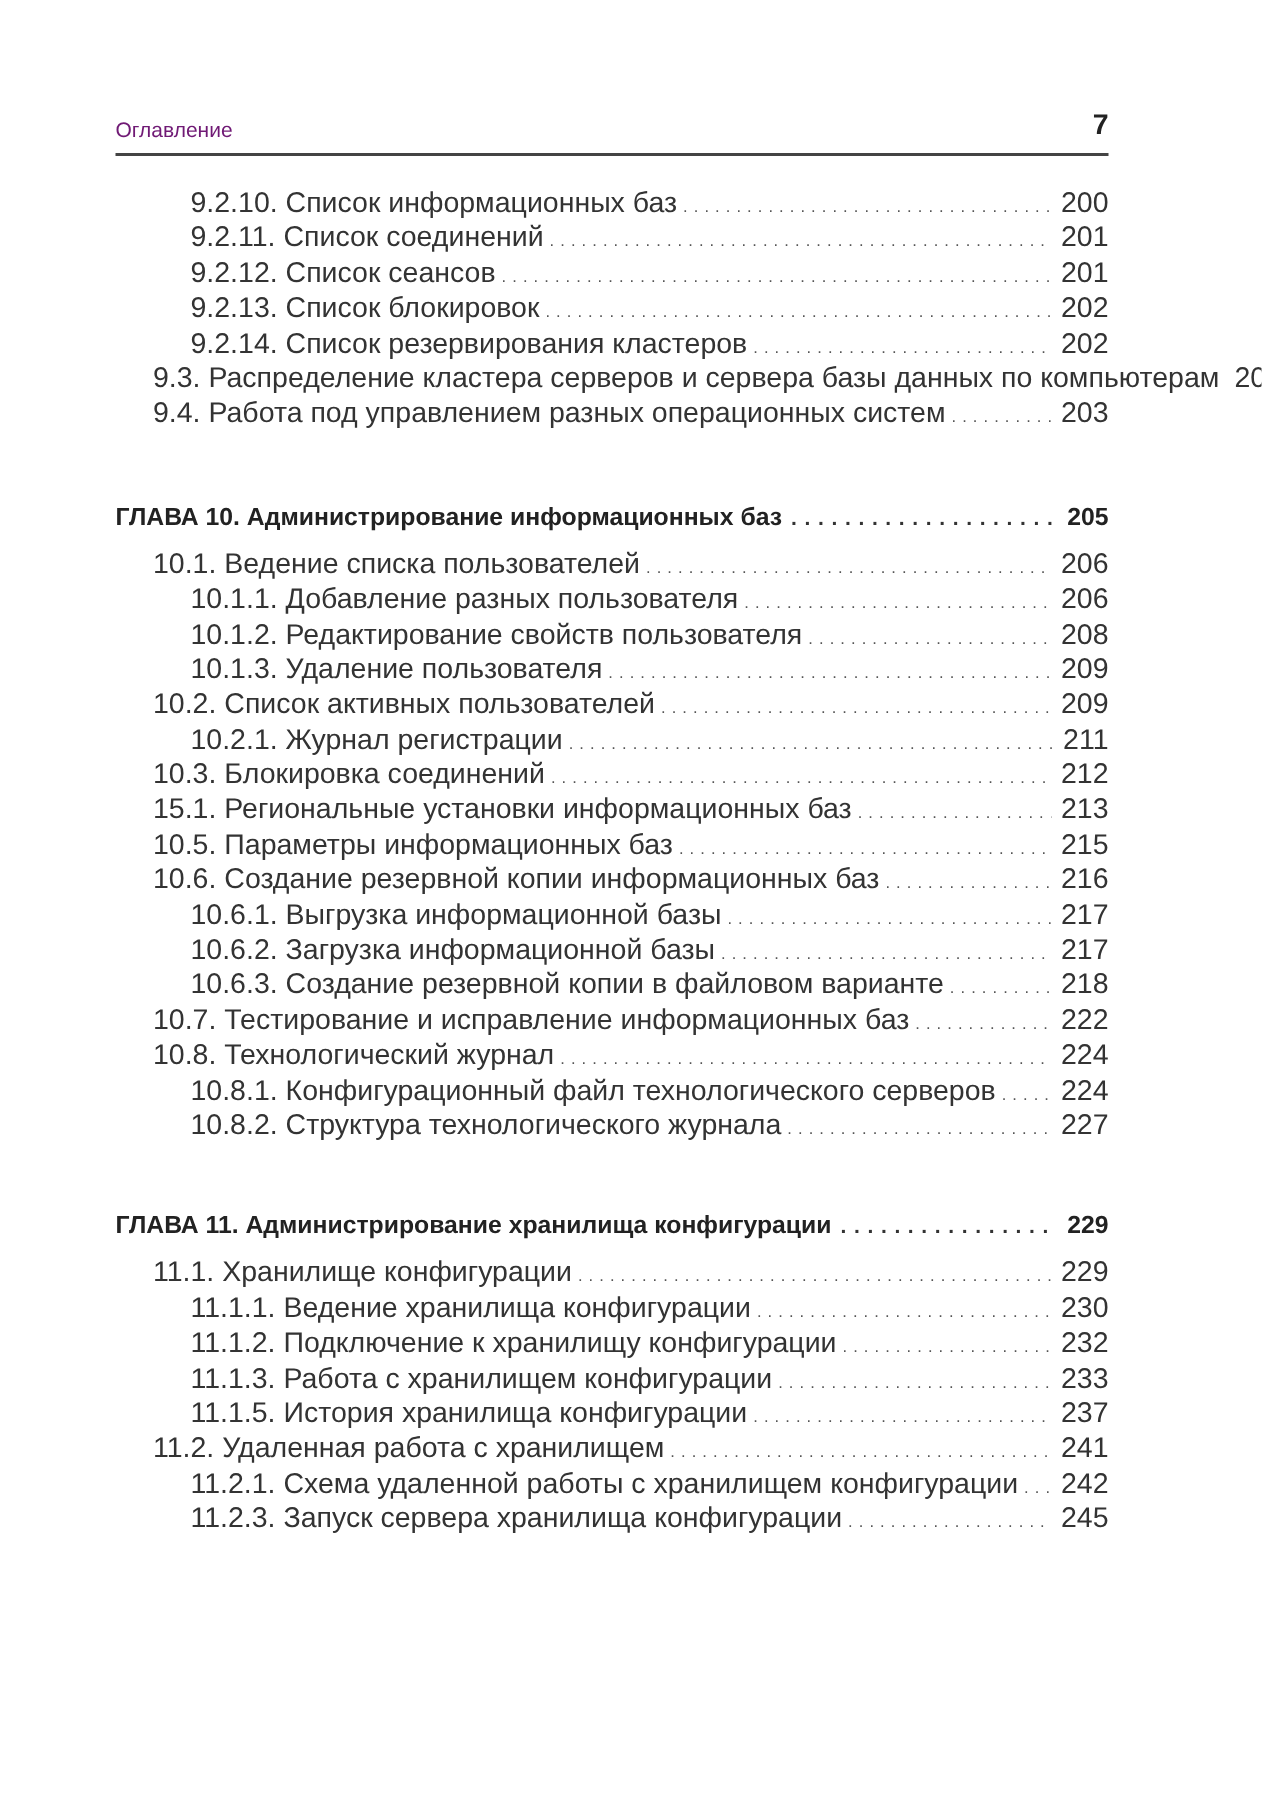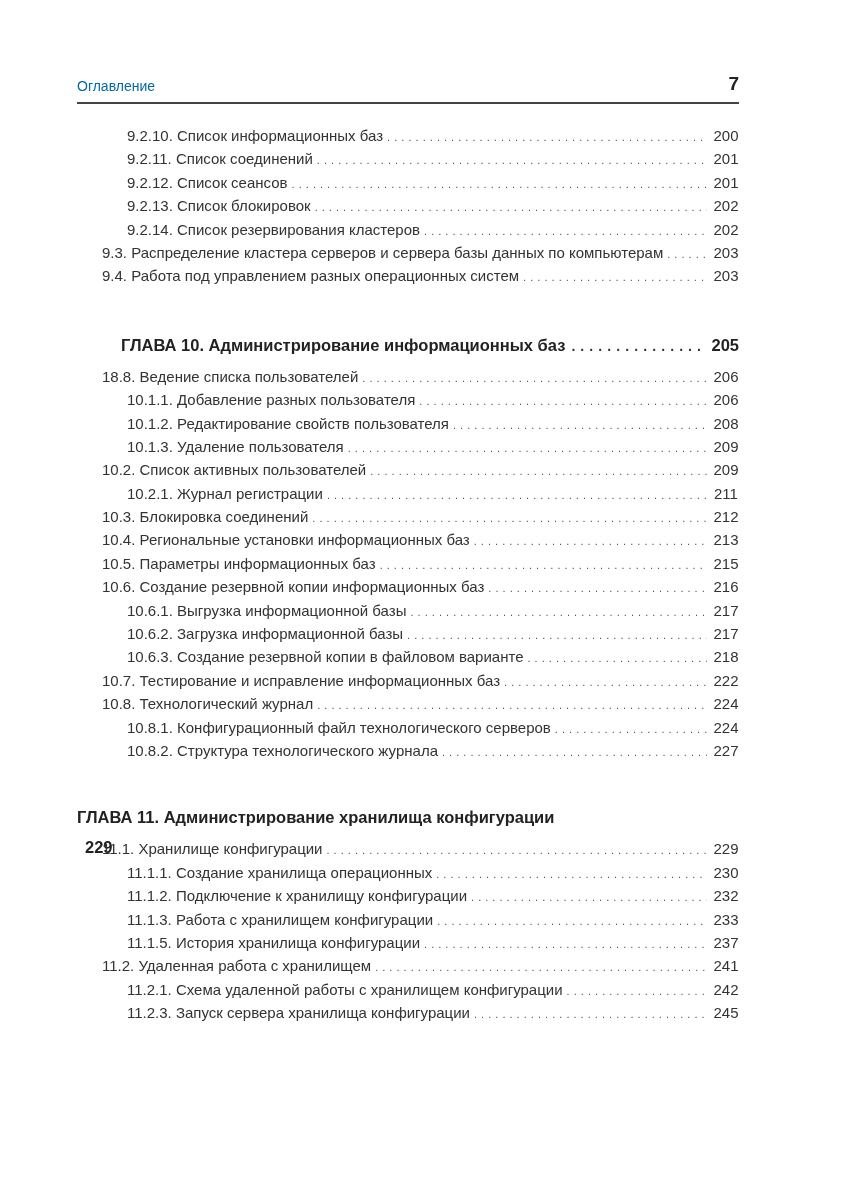--- a/index.html
+++ b/index.html
@@ -5,28 +5,28 @@
   html, body { margin: 0; padding: 0; background: #ffffff; }
   body {
     width: 841px; height: 1200px; position: relative; overflow: hidden;
     font-family: "Liberation Sans", sans-serif; color: #2b2b2b;
   }
   .header {
     position: absolute; left: 77px; top: 70px; width: 662px; height: 32px;
     border-bottom: 2px solid #444;
   }
   .header-title {
-    position: absolute; left: 0; top: 8px; font-size: 14px; color: #0369a1;
+    position: absolute; left: 0; top: 8px; font-size: 14px; color: #701a75;
   }
   .header-page {
     position: absolute; right: 0; top: 3px; font-size: 19px; font-weight: bold; color: #222;
   }
   .toc { position: absolute; left: 77px; top: 124px; width: 662px; }
   .row {
-    display: flex; align-items: baseline; height: 23.4px; font-size: 15px; line-height: 23.4px; color: #333;
+    display: flex; align-items: baseline; height: 23.4px; font-size: 19px; line-height: 23.4px; color: #333;
   }
   .row .t { white-space: nowrap; padding-right: 4px; }
   .row .d {
     flex: 1; overflow: hidden; white-space: nowrap; color: #555; letter-spacing: 3.4px;
     font-size: 11px;
   }
   .row .d::before {
     content: ". . . . . . . . . . . . . . . . . . . . . . . . . . . . . . . . . . . . . . . . . . . . . . . . . . . . . . . . . . . . . . . . . . . . . . . . . . . . . . . . . . . . . . . . . . . . . . . . . . . . . . . . . . . . . . . . . . . . . . . . . . . . . . . .";
     letter-spacing: 0; word-spacing: 1px;
   }
@@ -84,27 +84,27 @@
     <div class="row lvl2">
       <span class="t">9.3. Распределение кластера серверов и сервера базы данных по компьютерам</span>
       <span class="d"></span>
       <span class="p">203</span>
     </div>
     <div class="row lvl2">
       <span class="t">9.4. Работа под управлением разных операционных систем</span>
       <span class="d"></span>
       <span class="p">203</span>
     </div>
-    <div class="chapter" style="margin-top: 42px; margin-left: 44px;">
+    <div class="chapter" style="margin-top: 42px;">
       <span class="t">ГЛАВА 10. Администрирование информационных баз</span>
       <span class="d"></span>
       <span class="p">205</span>
     </div>
     <div class="row lvl2">
-      <span class="t">18.8. Ведение списка пользователей</span>
+      <span class="t">10.1. Ведение списка пользователей</span>
       <span class="d"></span>
       <span class="p">206</span>
     </div>
     <div class="row lvl3">
       <span class="t">10.1.1. Добавление разных пользователя</span>
       <span class="d"></span>
       <span class="p">206</span>
     </div>
     <div class="row lvl3">
       <span class="t">10.1.2. Редактирование свойств пользователя</span>
@@ -125,21 +125,21 @@
       <span class="t">10.2.1. Журнал регистрации</span>
       <span class="d"></span>
       <span class="p">211</span>
     </div>
     <div class="row lvl2">
       <span class="t">10.3. Блокировка соединений</span>
       <span class="d"></span>
       <span class="p">212</span>
     </div>
     <div class="row lvl2">
-      <span class="t">10.4. Региональные установки информационных баз</span>
+      <span class="t">15.1. Региональные установки информационных баз</span>
       <span class="d"></span>
       <span class="p">213</span>
     </div>
     <div class="row lvl2">
       <span class="t">10.5. Параметры информационных баз</span>
       <span class="d"></span>
       <span class="p">215</span>
     </div>
     <div class="row lvl2">
       <span class="t">10.6. Создание резервной копии информационных баз</span>
@@ -174,32 +174,32 @@
     <div class="row lvl3">
       <span class="t">10.8.1. Конфигурационный файл технологического серверов</span>
       <span class="d"></span>
       <span class="p">224</span>
     </div>
     <div class="row lvl3">
       <span class="t">10.8.2. Структура технологического журнала</span>
       <span class="d"></span>
       <span class="p">227</span>
     </div>
-    <div class="chapter" style="margin-top: 40px; flex-direction: column;">
+    <div class="chapter" style="margin-top: 40px;">
       <span class="t">ГЛАВА 11. Администрирование хранилища конфигурации</span>
       <span class="d"></span>
       <span class="p">229</span>
     </div>
     <div class="row lvl2">
       <span class="t">11.1. Хранилище конфигурации</span>
       <span class="d"></span>
       <span class="p">229</span>
     </div>
     <div class="row lvl3">
-      <span class="t">11.1.1. Создание хранилища операционных</span>
+      <span class="t">11.1.1. Ведение хранилища конфигурации</span>
       <span class="d"></span>
       <span class="p">230</span>
     </div>
     <div class="row lvl3">
       <span class="t">11.1.2. Подключение к хранилищу конфигурации</span>
       <span class="d"></span>
       <span class="p">232</span>
     </div>
     <div class="row lvl3">
       <span class="t">11.1.3. Работа с хранилищем конфигурации</span>

